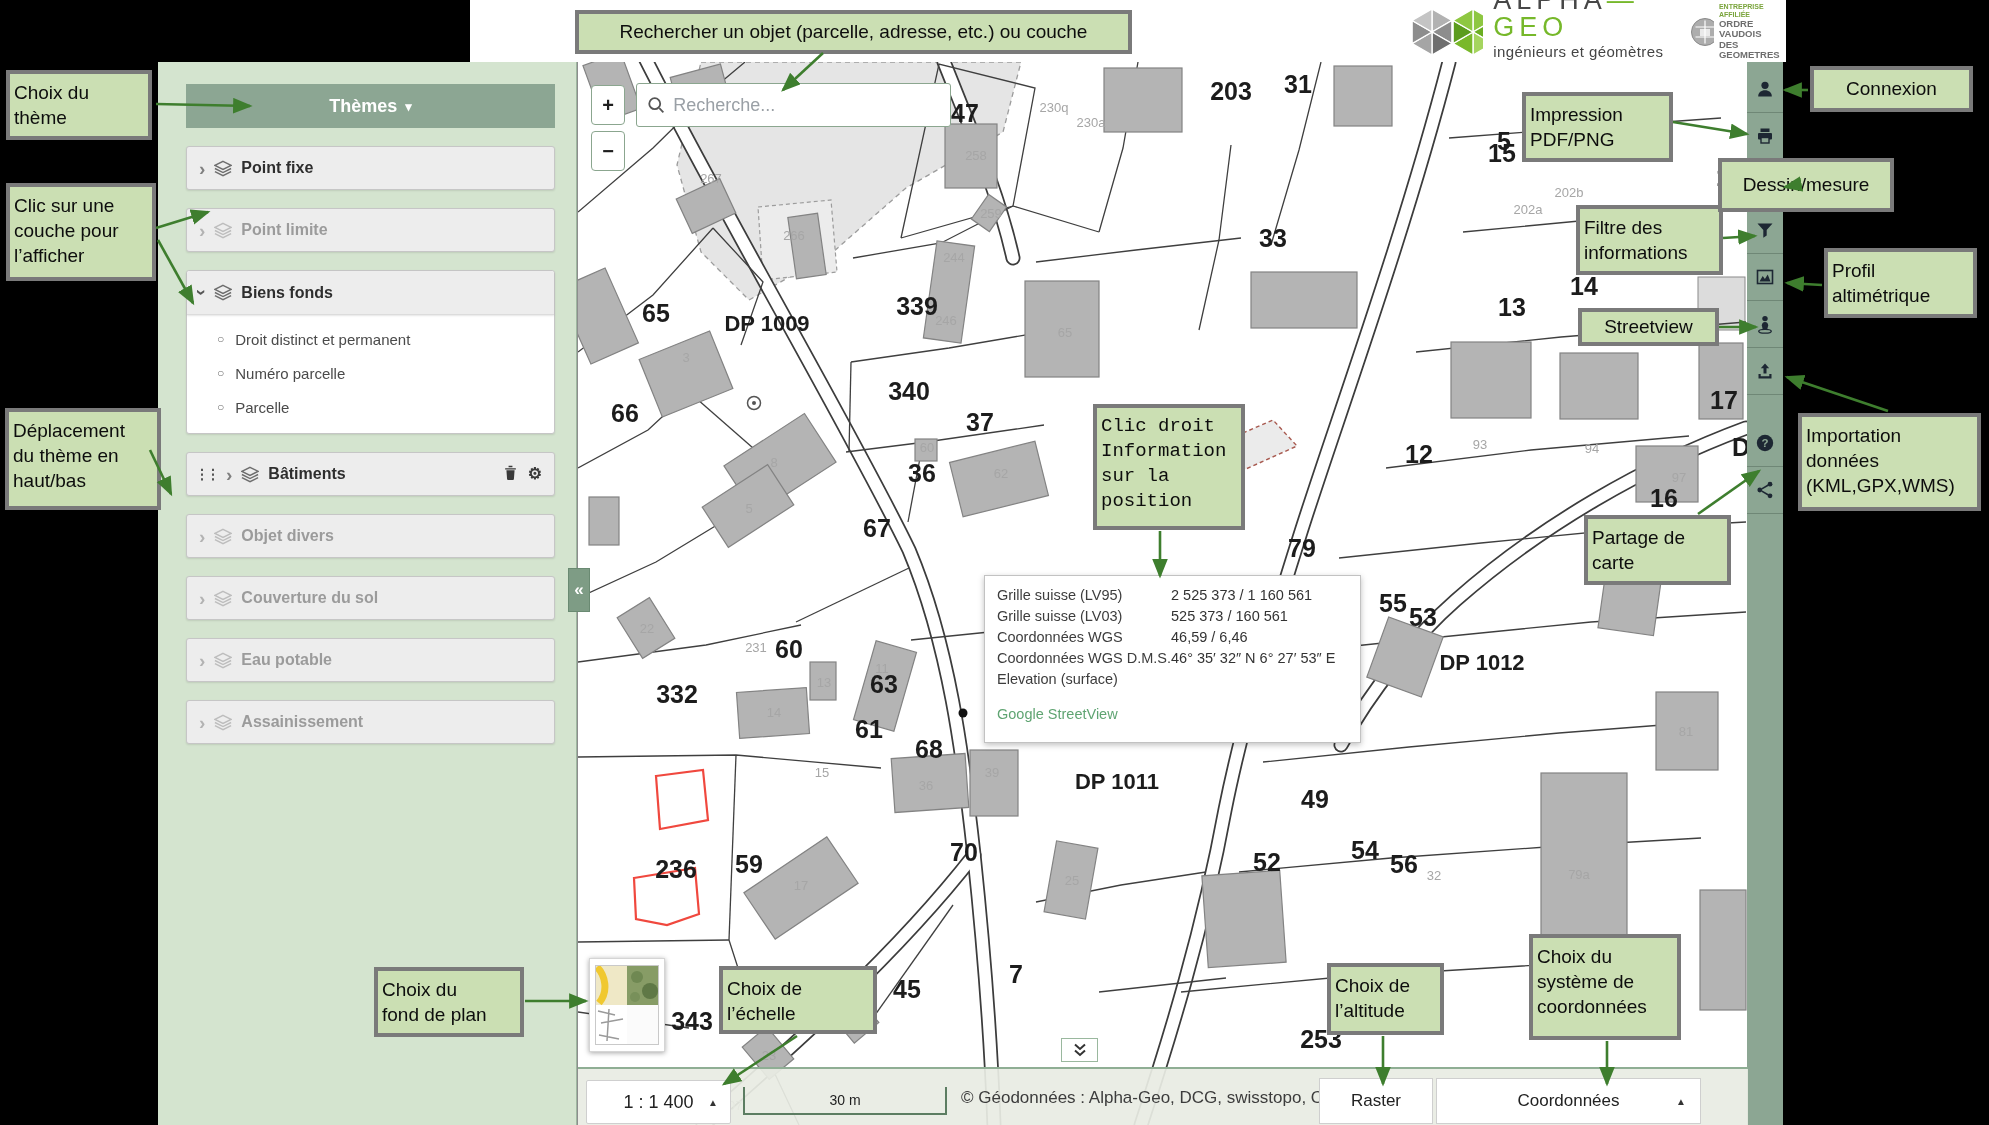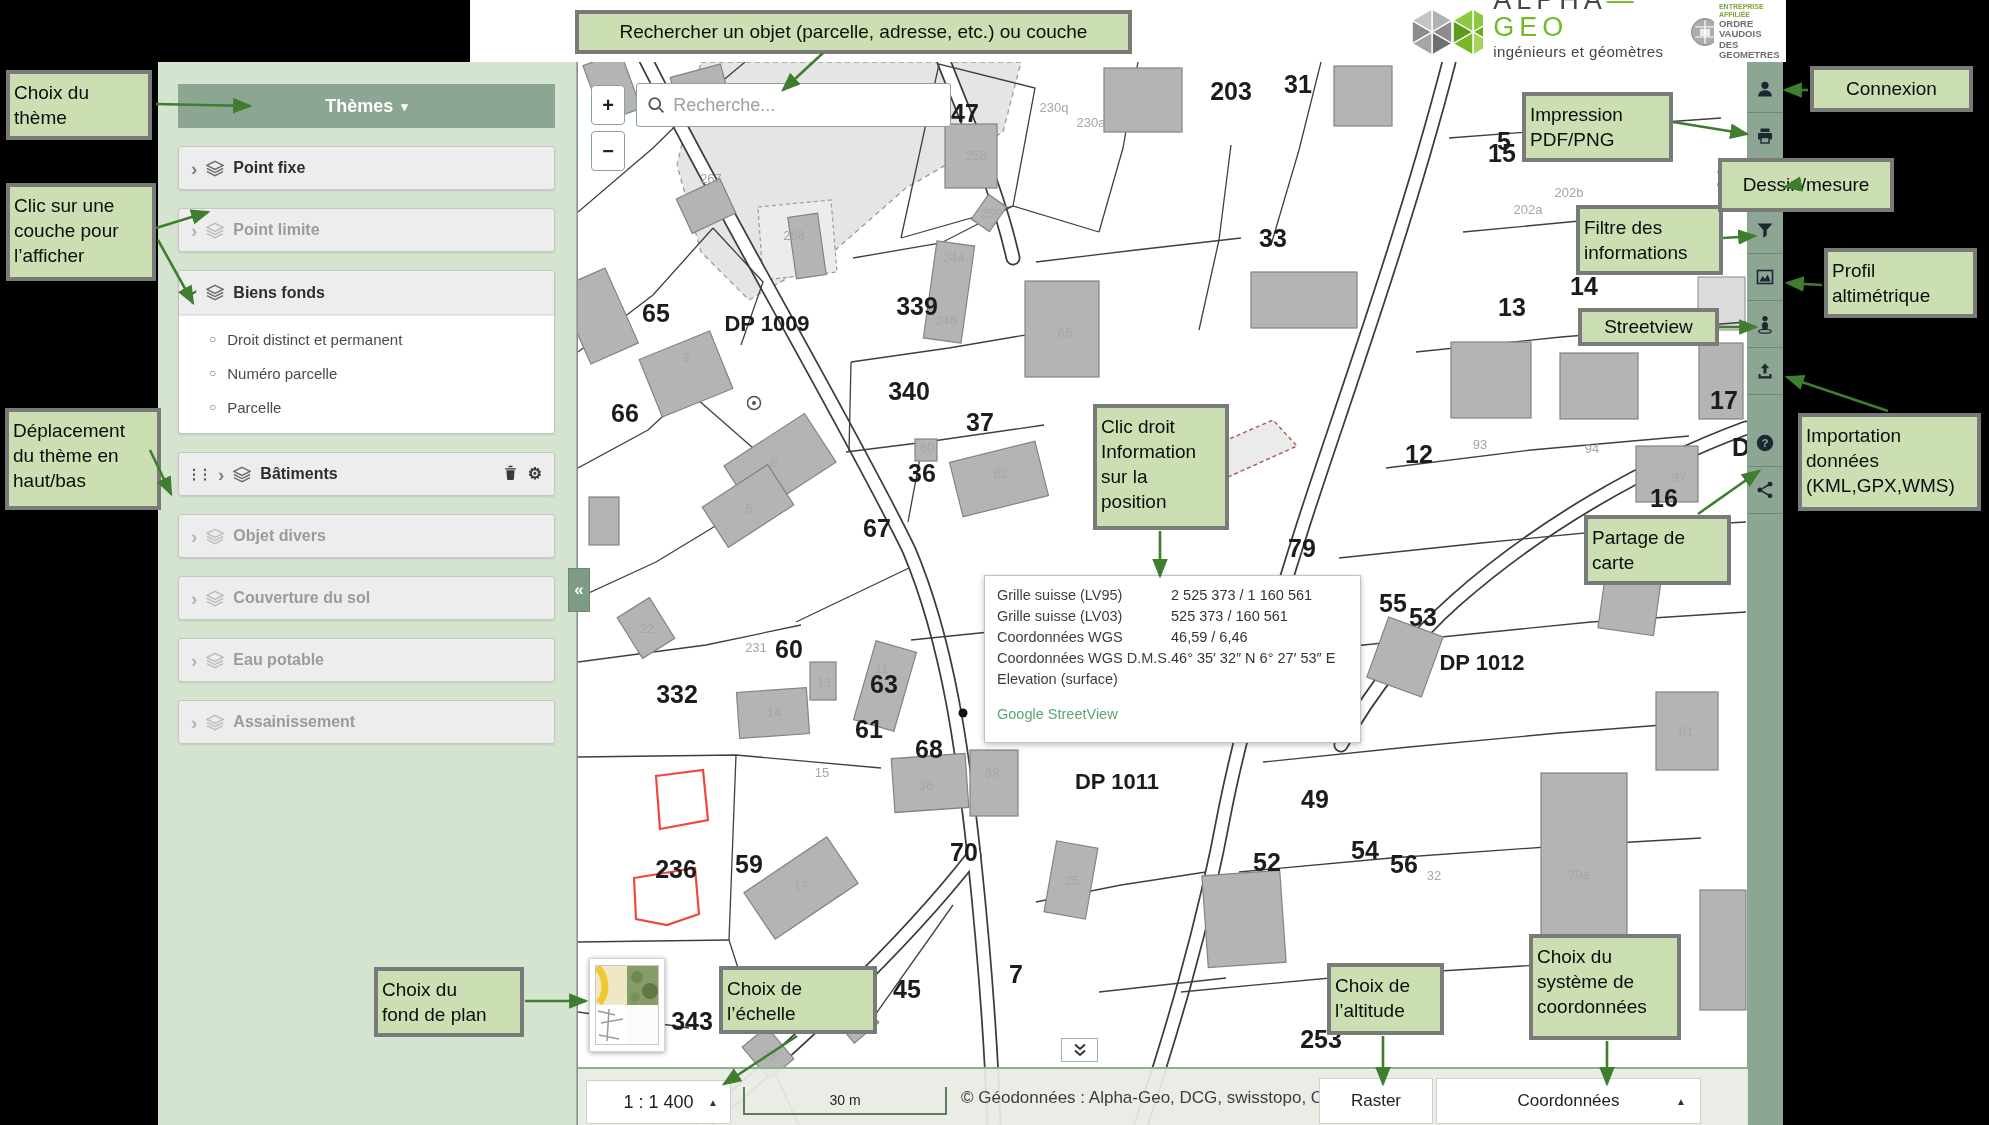--- a/index.html
+++ b/index.html
@@ -13,21 +13,21 @@
   .brand-line{font-size:27px;letter-spacing:5px;color:#474747;font-weight:500;line-height:1.0}
   .brand-green{color:#76b82a}
   .brand-tag{font-size:15px;color:#454545;letter-spacing:.4px;margin-top:2px}
   #badge{display:flex;align-items:center;gap:5px;margin-left:6px}
   .badge-txt{display:flex;flex-direction:column;line-height:1.12}
   .badge-l1{font-size:7px;color:#7aa43c;font-weight:bold}
   .badge-l2,.badge-l3{font-size:9.5px;color:#6e6e6e;font-weight:bold}
 
   
   #sidebar{position:absolute;left:158px;top:62px;width:419px;height:1063px;
-    background:#d4e4cf;border-right:1px solid #9eb7a0;padding:0 21px 0 20px}
+    background:#d4e4cf;border-right:1px solid #9eb7a0;padding:0 21px 0 28px}
   #themes-bar{margin-top:22px;height:44px;background:#8ca693;color:#fff;font-size:18px;
     font-weight:bold;display:flex;align-items:center;justify-content:center;gap:8px;cursor:pointer}
   #themes-bar .caret{font-size:13px}
   #clear-line{height:26px;margin-top:8px;display:flex;justify-content:flex-end;align-items:center;
     color:#4f9a63;font-weight:bold;font-size:15px;gap:6px;cursor:pointer}
   .layer-row{height:44px;margin-top:18px;background:#ededed;border:1px solid #c6c6c6;border-radius:3px;
     display:flex;align-items:center;padding:0 12px;gap:9px;font-size:16px;font-weight:bold;color:#2e2e2e;
     box-shadow:0 1px 2px rgba(0,0,0,.10);cursor:pointer}
   .layer-row.inactive{color:#9b9b9b}
   .layer-row.inactive .chev{color:#b3b3b3}
@@ -600,21 +600,21 @@
   <div id="ann-layer">
       <div class="ann center" style="left: 575px; top: 10px; width: 557px; height: 44px;">Rechercher un objet (parcelle, adresse, etc.) ou couche</div>
       <div class="ann" style="left: 6px; top: 70px; width: 146px; height: 70px;">Choix du
 thème</div>
       <div class="ann" style="left: 6px; top: 183px; width: 150px; height: 98px;">Clic sur une
 couche pour
 l’afficher</div>
       <div class="ann" style="left: 5px; top: 408px; width: 156px; height: 102px;">Déplacement
 du thème en
 haut/bas</div>
-      <div class="ann" style="left: 1093px; top: 404px; width: 136px; height: 126px;">Clic droit
+      <div class="ann" style="left: 1093px; top: 404px; width: 152px; height: 126px; font-family: Liberation Mono, monospace;">Clic droit
 Information
 sur la
 position</div>
       <div class="ann" style="left: 1522px; top: 92px; width: 151px; height: 70px;">Impression
 PDF/PNG</div>
       <div class="ann" style="left: 1576px; top: 205px; width: 147px; height: 70px;">Filtre des
 informations</div>
       <div class="ann center" style="left: 1578px; top: 308px; width: 141px; height: 38px;">Streetview</div>
       <div class="ann" style="left: 1584px; top: 515px; width: 147px; height: 70px;">Partage de
 carte</div>

